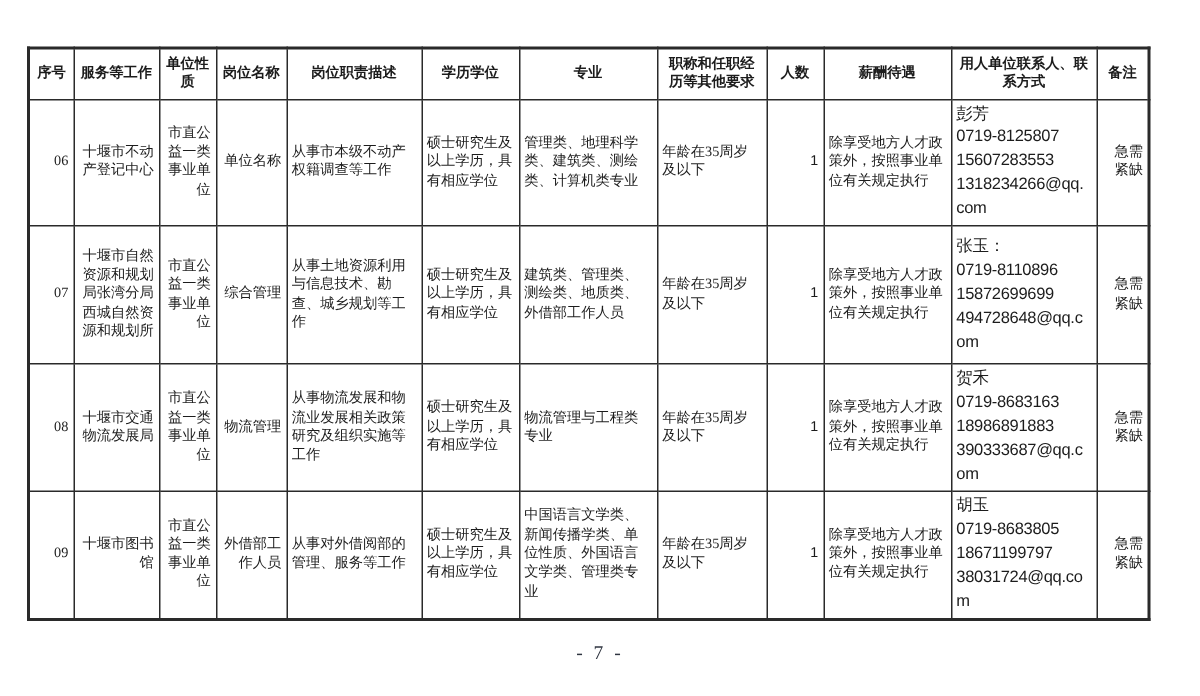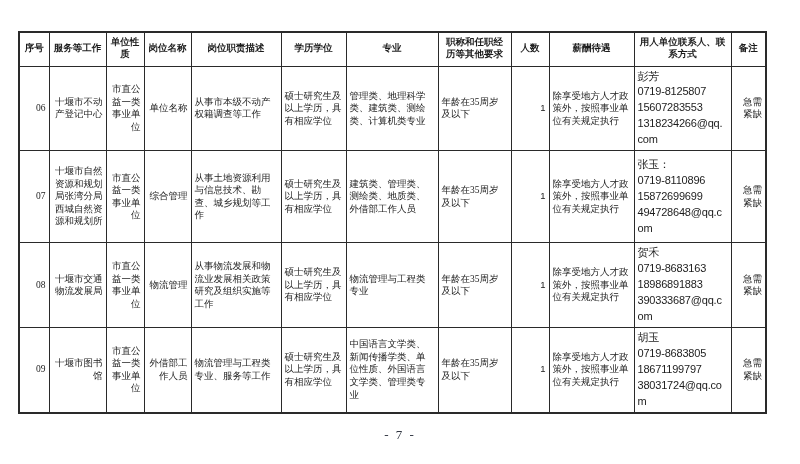--- a/index.html
+++ b/index.html
@@ -149,21 +149,21 @@
 0719-8683163
 18986891883
 390333687@qq.com</td>
         <td class="c">急需紧缺</td>
       </tr>
       <tr class="r3">
         <td class="c">09</td>
         <td class="c">十堰市图书馆</td>
         <td class="c">市直公益一类事业单位</td>
         <td class="c">外借部工作人员</td>
-        <td class="l">物流管理与工程类专业、服务等工作</td>
+        <td class="l">从事对外借阅部的管理、服务等工作</td>
         <td class="l">硕士研究生及以上学历，具有相应学位</td>
         <td class="l">中国语言文学类、新闻传播学类、单位性质、外国语言文学类、管理类专业</td>
         <td class="l">年龄在35周岁及以下</td>
         <td class="c count">1</td>
         <td class="l">除享受地方人才政策外，按照事业单位有关规定执行</td>
         <td class="l contact">胡玉
 0719-8683805
 18671199797
 38031724@qq.com</td>
         <td class="c">急需紧缺</td>

